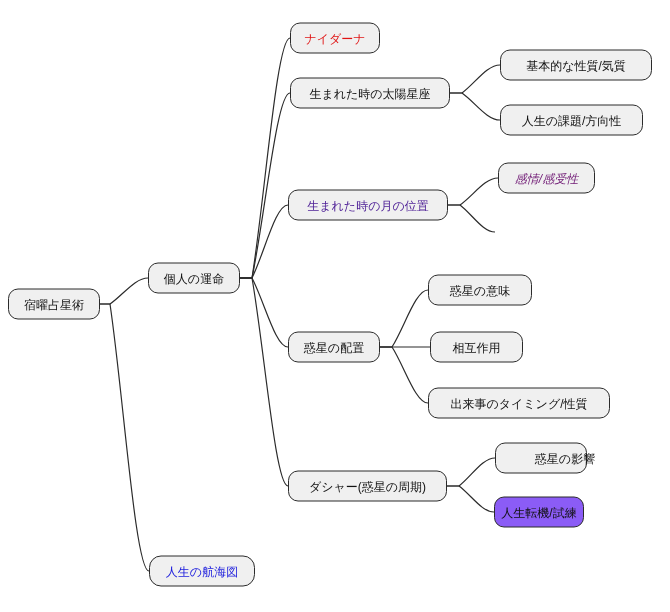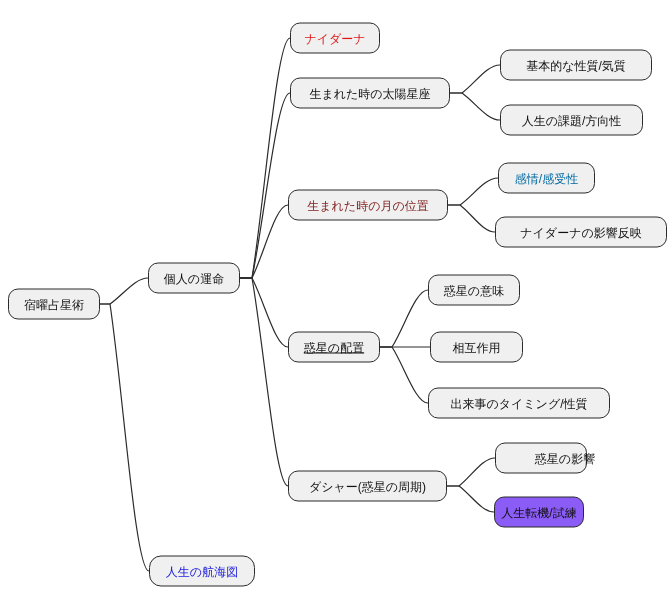--- a/index.html
+++ b/index.html
@@ -84,32 +84,29 @@
       <div class="mm-node" style="left: 290px; top: 93px; width: 160px; background: rgb(240, 240, 240); border-color: rgb(43, 43, 43);">
         <span class="mm-label" style="color: rgb(17, 17, 17);">生まれた時の太陽星座</span>
       </div>
       <div class="mm-node" style="left: 500px; top: 65px; width: 152px; background: rgb(240, 240, 240); border-color: rgb(43, 43, 43);">
         <span class="mm-label" style="color: rgb(17, 17, 17);">基本的な性質/気質</span>
       </div>
       <div class="mm-node" style="left: 500px; top: 120px; width: 143px; background: rgb(240, 240, 240); border-color: rgb(43, 43, 43);">
         <span class="mm-label" style="color: rgb(17, 17, 17);">人生の課題/方向性</span>
       </div>
       <div class="mm-node" style="left: 288px; top: 205px; width: 160px; background: rgb(240, 240, 240); border-color: rgb(43, 43, 43);">
-        <span class="mm-label" style="color: #7f1d1d;">生まれた時の月の位置</span>
+        <span class="mm-label" style="color: #4c1d95;">生まれた時の月の位置</span>
       </div>
       <div class="mm-node" style="left: 498px; top: 178px; width: 97px; background: rgb(240, 240, 240); border-color: rgb(43, 43, 43);">
-        <span class="mm-label" style="color: #0369a1;">感情/感受性</span>
-      </div>
-      <div class="mm-node" style="left: 495px; top: 232px; width: 172px; background: rgb(240, 240, 240); border-color: rgb(43, 43, 43);">
-        <span class="mm-label" style="color: rgb(17, 17, 17);">ナイダーナの影響反映</span>
+        <span class="mm-label" style="color: #701a75; font-style: italic;">感情/感受性</span>
       </div>
       <div class="mm-node" style="left: 288px; top: 347px; width: 92px; background: rgb(240, 240, 240); border-color: rgb(43, 43, 43);">
-        <span class="mm-label" style="color: rgb(17, 17, 17); text-decoration: underline;">惑星の配置</span>
+        <span class="mm-label" style="color: rgb(17, 17, 17);">惑星の配置</span>
       </div>
-      <div class="mm-node" style="left: 428px; top: 290px; width: 92px; background: rgb(240, 240, 240); border-color: rgb(43, 43, 43);">
+      <div class="mm-node" style="left: 428px; top: 290px; width: 104px; background: rgb(240, 240, 240); border-color: rgb(43, 43, 43);">
         <span class="mm-label" style="color: rgb(17, 17, 17);">惑星の意味</span>
       </div>
       <div class="mm-node" style="left: 430px; top: 347px; width: 93px; background: rgb(240, 240, 240); border-color: rgb(43, 43, 43);">
         <span class="mm-label" style="color: rgb(17, 17, 17);">相互作用</span>
       </div>
       <div class="mm-node" style="left: 428px; top: 403px; width: 182px; background: rgb(240, 240, 240); border-color: rgb(43, 43, 43);">
         <span class="mm-label" style="color: rgb(17, 17, 17);">出来事のタイミング/性質</span>
       </div>
       <div class="mm-node" style="left: 288px; top: 486px; width: 159px; background: rgb(240, 240, 240); border-color: rgb(43, 43, 43);">
         <span class="mm-label" style="color: rgb(17, 17, 17);">ダシャー(惑星の周期)</span>

